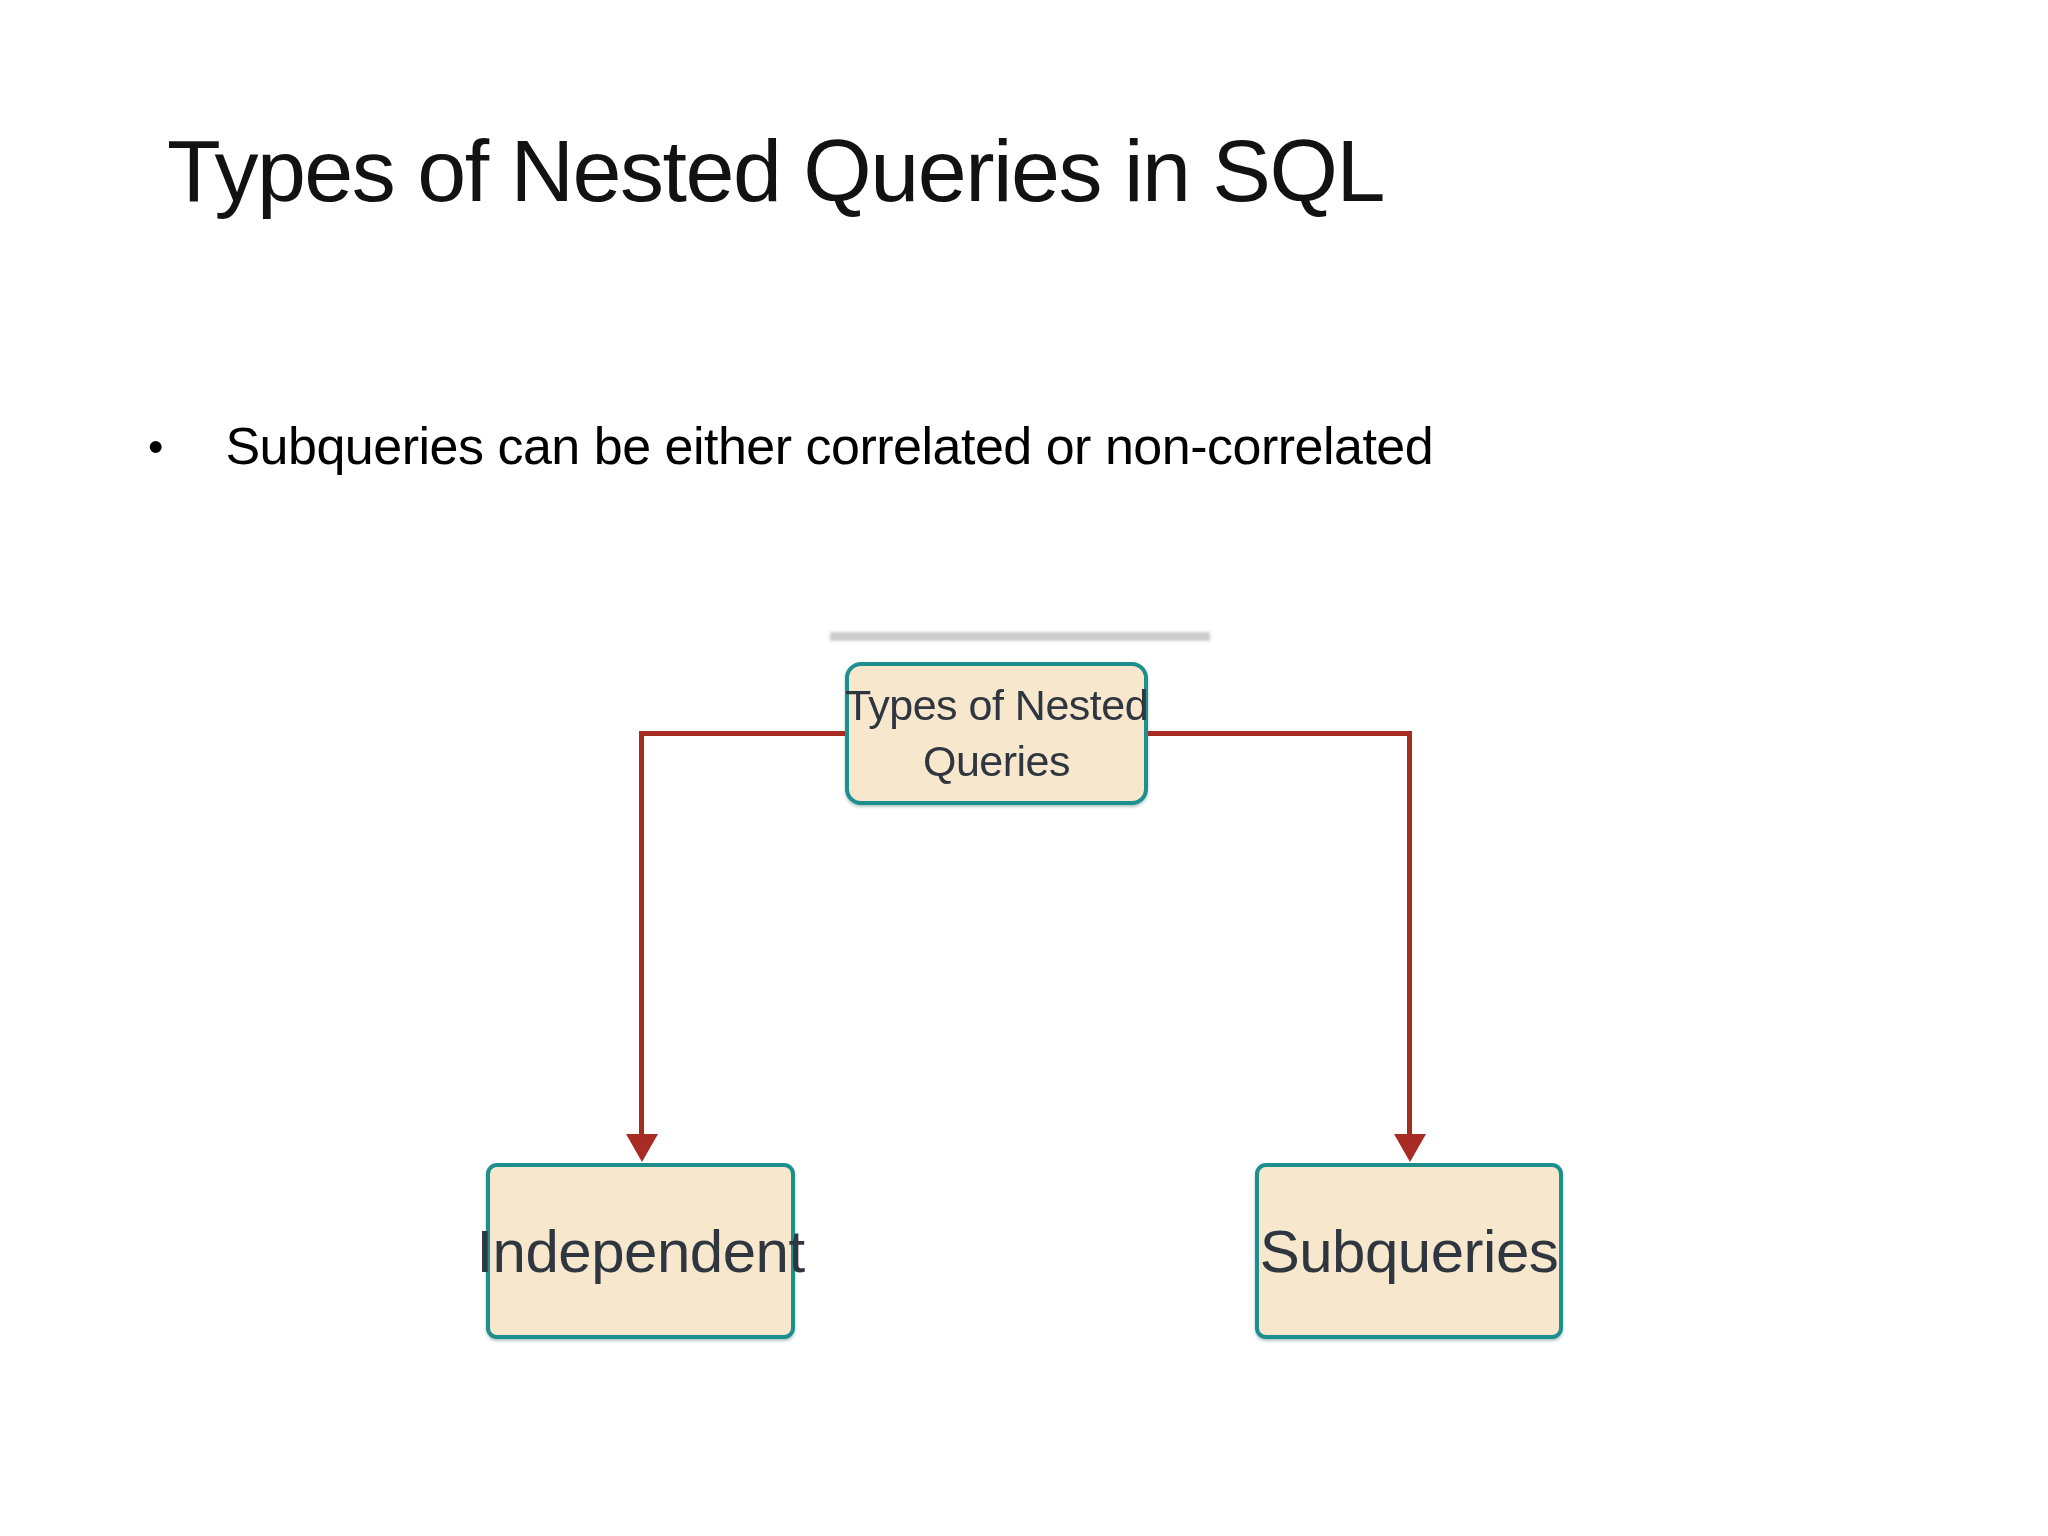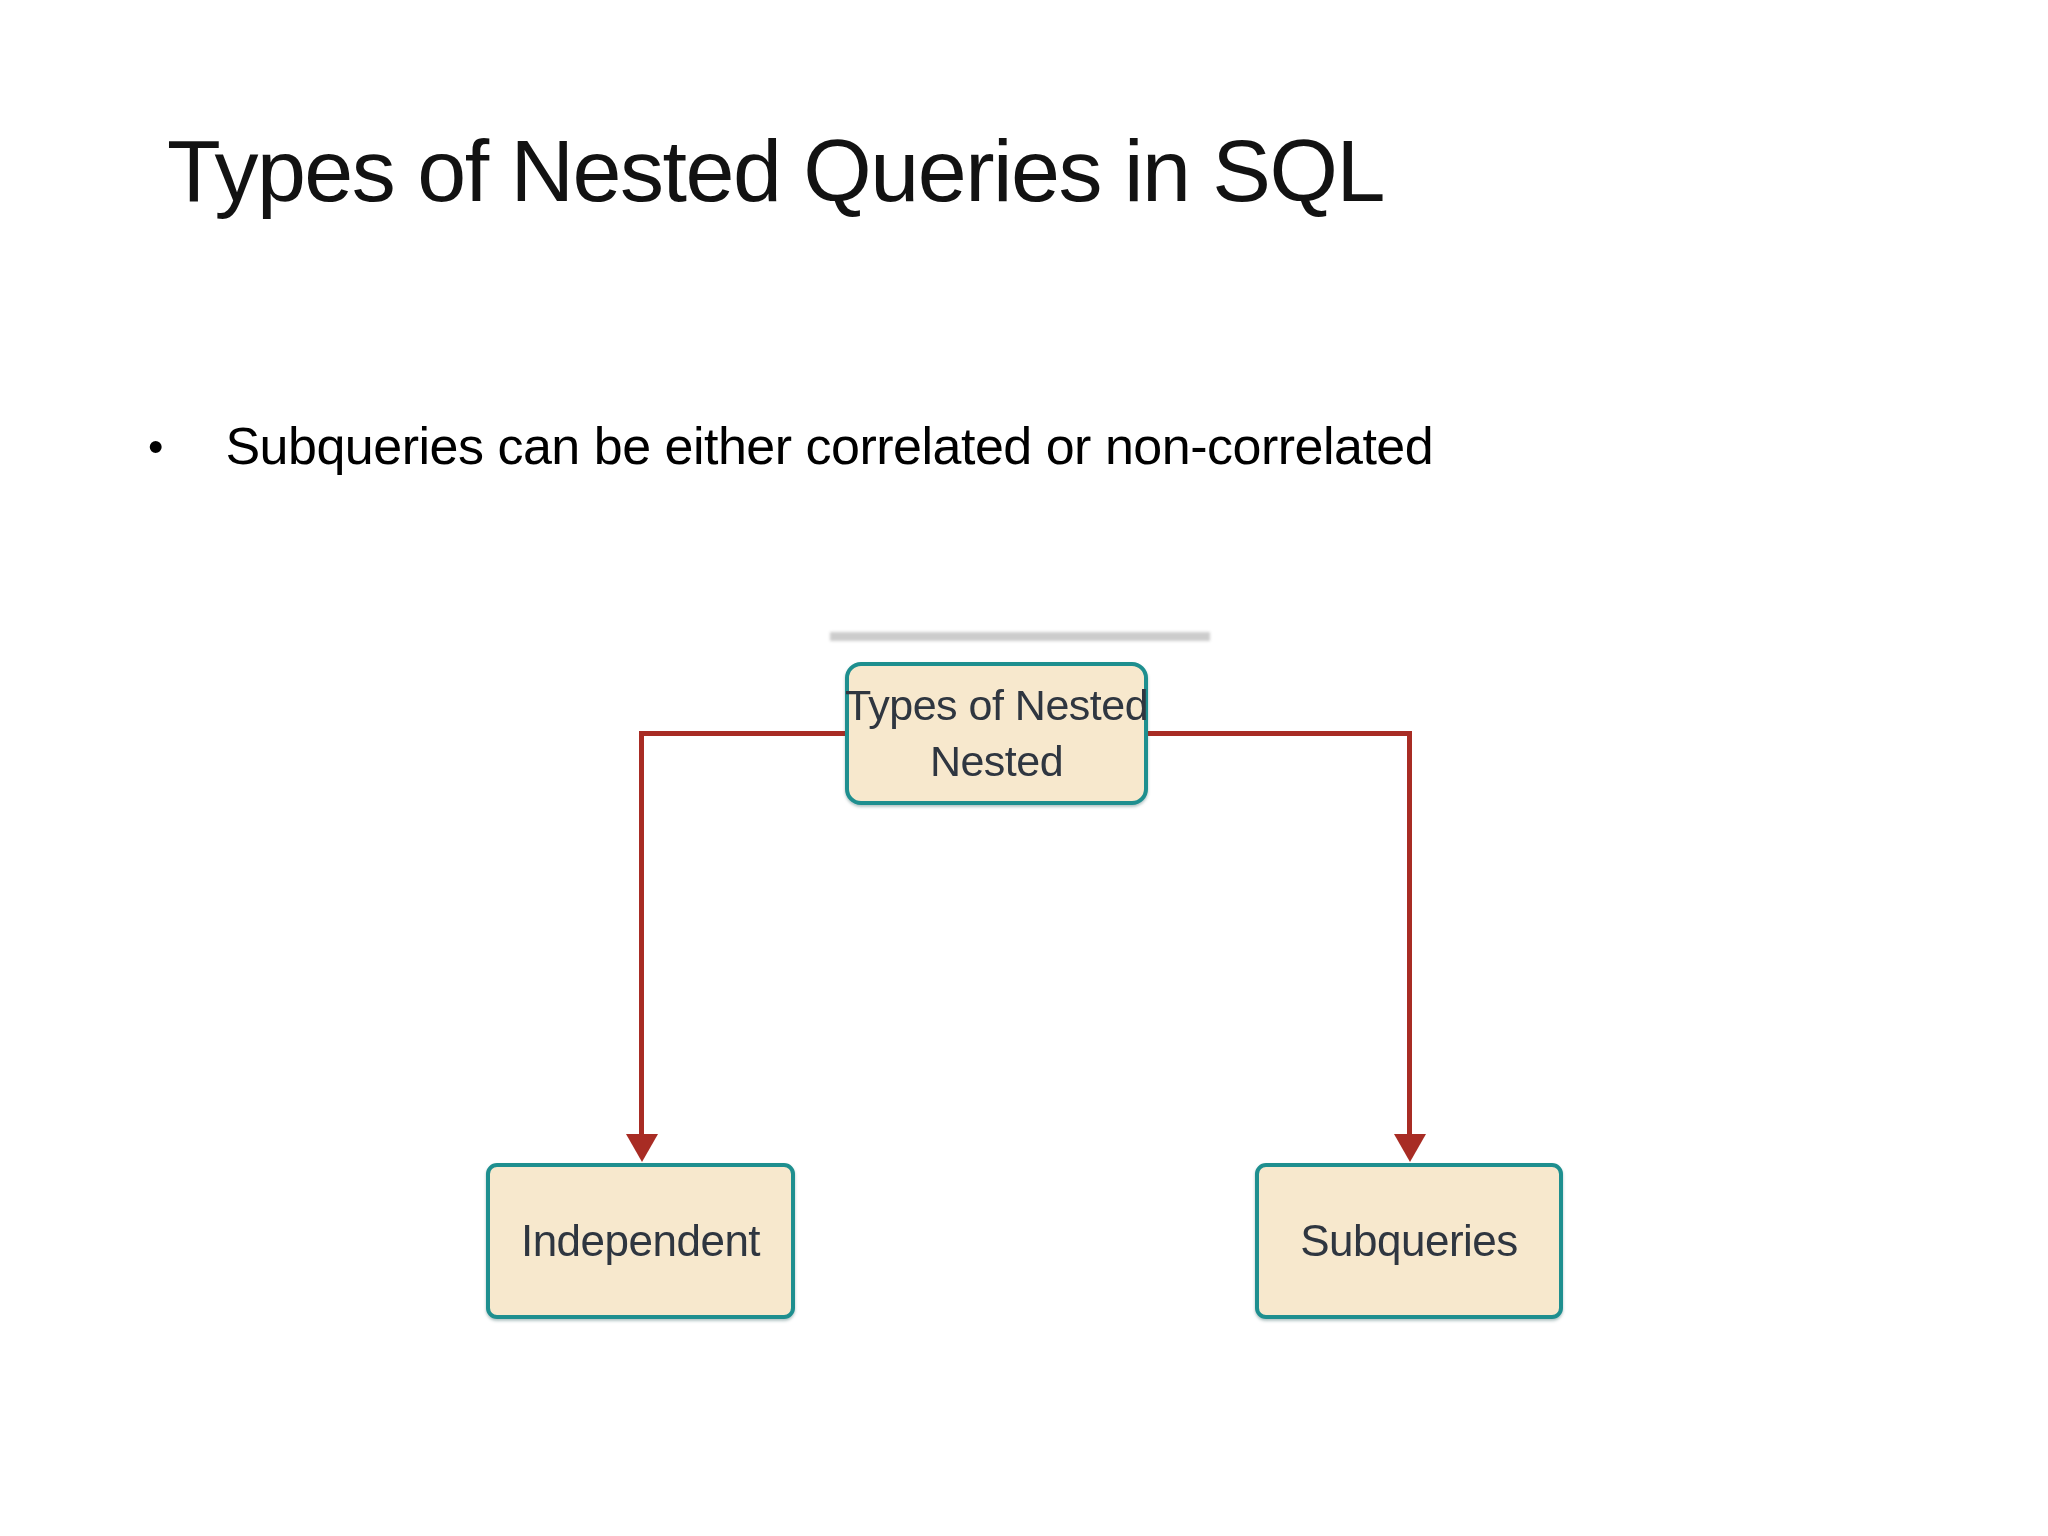--- a/index.html
+++ b/index.html
@@ -58,23 +58,23 @@
     left: 845px; top: 662px;
     width: 303px; height: 143px;
     border-radius: 16px;
     font-size: 43px;
     line-height: 1.28;
     z-index: 3;
   }
   .node-root .node-line { white-space: nowrap; letter-spacing: -0.5px; }
   .node-leaf {
     left: 486px; top: 1163px;
-    width: 309px; height: 156px;
+    width: 309px; height: 176px;
     border-radius: 11px;
-    font-size: 44px;
+    font-size: 60px;
     letter-spacing: -0.5px;
     z-index: 3;
   }
   .node-leaf.right { left: 1255px; width: 308px; }
 
   
   .conn { background: var(--connector); z-index: 1; }
   .conn-h { left: 641px; top: 731px; width: 769px; height: 5px; }
   .conn-v { width: 5px; top: 731px; height: 404px; }
   .conn-v.left  { left: 639px; }
@@ -115,21 +115,21 @@
   <div class="abs root-smudge"></div>
 
   <div class="abs conn conn-h"></div>
   <div class="abs conn conn-v left"></div>
   <div class="abs conn conn-v right"></div>
   <div class="abs arrowhead left"></div>
   <div class="abs arrowhead right"></div>
 
   <div class="abs node node-root">
     <span class="node-line">Types of Nested</span>
-    <span class="node-line">Nested</span>
+    <span class="node-line">Queries</span>
   </div>
 
   <div class="abs node node-leaf">
     <span>Independent</span>
   </div>
 
   <div class="abs node node-leaf right">
     <span>Subqueries</span>
   </div>
 

